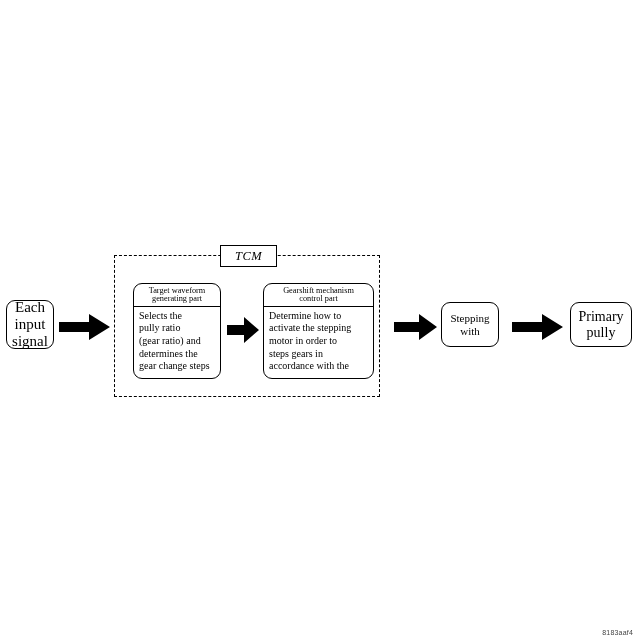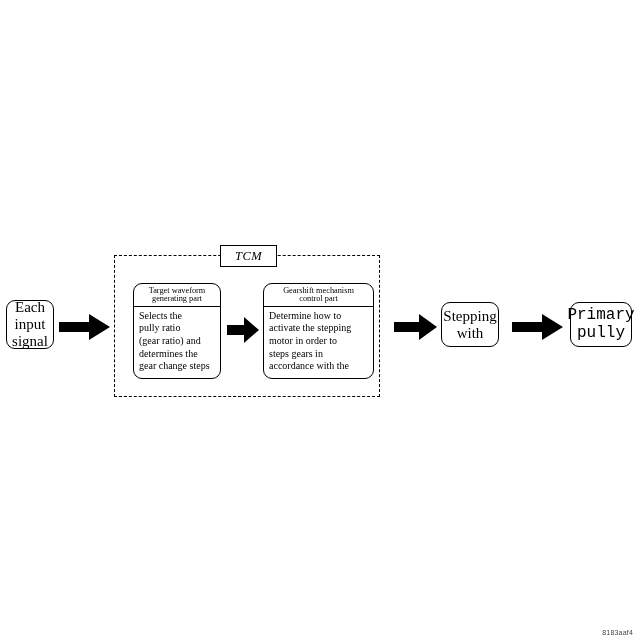--- a/index.html
+++ b/index.html
@@ -36,26 +36,25 @@
   }
   .box .line { display: block; white-space: nowrap; }
 
   
   #box-each-input {
     left: 6px; top: 300px; width: 48px; height: 49px;
     font-size: 15px;
   }
   #box-stepping-motor {
     left: 441px; top: 302px; width: 58px; height: 45px;
-    font-size: 15px;
+    font-size: 11px;
   }
   #box-primary-pully {
     left: 570px; top: 302px; width: 62px; height: 45px;
-    font-size: 16px;
-    font-family: Liberation Mono, monospace;
+    font-size: 14px;
   }
 
   
   #tcm-container {
     position: absolute;
     left: 114px; top: 255px;
     width: 266px; height: 142px;
     box-sizing: border-box;
     border: 1.6px dashed #000;
     background: transparent;

